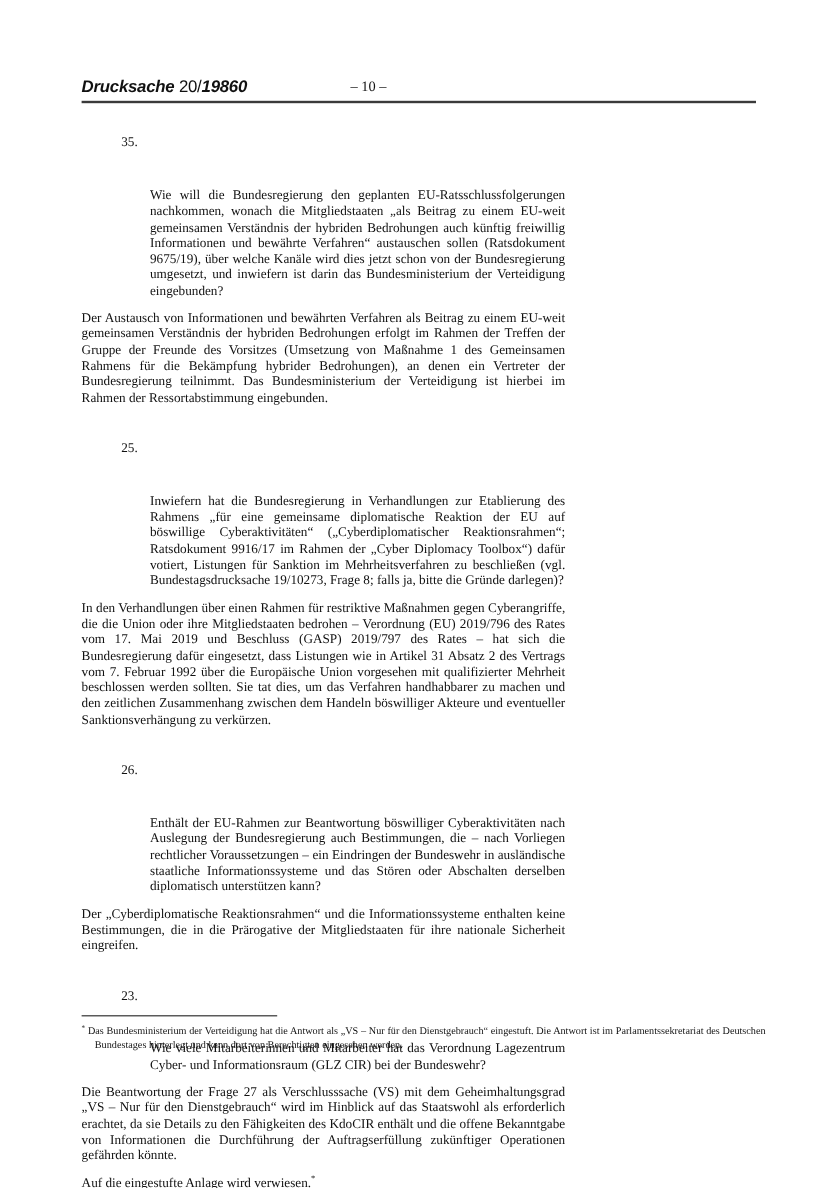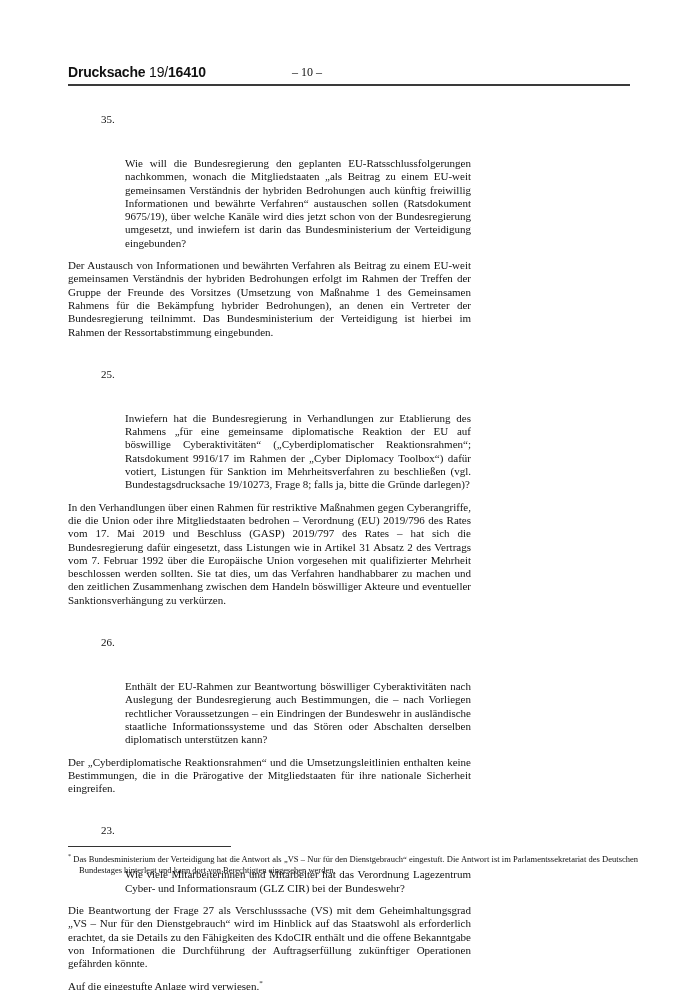--- a/index.html
+++ b/index.html
@@ -22,21 +22,21 @@
     line-height:16px;
     border-bottom:2px solid #3a3a3a;
     padding-bottom:4px;
   }
   .hdr-left{
     font-family:"Liberation Sans","DejaVu Sans",sans-serif;
     font-size:14px;
     letter-spacing:-0.2px;
     white-space:nowrap;
   }
-  .hdr-left .b{font-weight:bold;}
+  .hdr-left .b{font-weight:bold;font-style:italic;}
   .hdr-center{
     position:absolute;
     left:224px;width:60px;
     text-align:left;
     font-size:12px;
   }
   .hdr-right{
     font-size:12px;
     white-space:nowrap;
   }
@@ -83,21 +83,21 @@
     text-indent:-11px;
   }
   .fn-text sup.mark{font-size:6px;}
 </style>
 </head>
 <body>
 
 <div class="page">
 
   <div class="hdr">
-    <div class="hdr-left"><span class="b">Drucksache</span>&nbsp;<span>19/</span><span class="b">16410</span></div>
+    <div class="hdr-left"><span class="b">Drucksache</span>&nbsp;<span>20/</span><span class="b">19860</span></div>
     <div class="hdr-center">– 10 –</div>
   </div>
 
   <div class="main">
 
     <section class="qa-group">
       <div class="question">
         <span class="qnum">35.</span>
         <span class="qtext">Wie will die Bundesregierung den geplanten EU-Ratsschlussfolgerungen nachkommen, wonach die Mitgliedstaaten „als Beitrag zu einem EU-weit gemeinsamen Verständnis der hybriden Bedrohungen auch künftig freiwillig Informationen und bewährte Verfahren“ austauschen sollen (Ratsdokument 9675/19), über welche Kanäle wird dies jetzt schon von der Bundesregierung umgesetzt, und inwiefern ist darin das Bundesministerium der Verteidigung eingebunden?</span>
       </div>
@@ -110,21 +110,21 @@
         <span class="qtext">Inwiefern hat die Bundesregierung in Verhandlungen zur Etablierung des Rahmens „für eine gemeinsame diplomatische Reaktion der EU auf böswillige Cyberaktivitäten“ („Cyberdiplomatischer Reaktionsrahmen“; Ratsdokument 9916/17 im Rahmen der „Cyber Diplomacy Toolbox“) dafür votiert, Listungen für Sanktion im Mehrheitsverfahren zu beschließen (vgl. Bundestagsdrucksache 19/10273, Frage 8; falls ja, bitte die Gründe darlegen)?</span>
       </div>
       <p class="answer">In den Verhandlungen über einen Rahmen für restriktive Maßnahmen gegen Cyberangriffe, die die Union oder ihre Mitgliedstaaten bedrohen – Verordnung (EU) 2019/796 des Rates vom 17. Mai 2019 und Beschluss (GASP) 2019/797 des Rates – hat sich die Bundesregierung dafür eingesetzt, dass Listungen wie in Artikel 31 Absatz 2 des Vertrags vom 7. Februar 1992 über die Europäische Union vorgesehen mit qualifizierter Mehrheit beschlossen werden sollten. Sie tat dies, um das Verfahren handhabbarer zu machen und den zeitlichen Zusammenhang zwischen dem Handeln böswilliger Akteure und eventueller Sanktionsverhängung zu verkürzen.</p>
     </section>
 
     <section class="qa-group">
       <div class="question">
         <span class="qnum">26.</span>
         <span class="qtext">Enthält der EU-Rahmen zur Beantwortung böswilliger Cyberaktivitäten nach Auslegung der Bundesregierung auch Bestimmungen, die – nach Vorliegen rechtlicher Voraussetzungen – ein Eindringen der Bundeswehr in ausländische staatliche Informationssysteme und das Stören oder Abschalten derselben diplomatisch unterstützen kann?</span>
       </div>
-      <p class="answer">Der „Cyberdiplomatische Reaktionsrahmen“ und die Umsetzungsleitlinien enthalten keine Bestimmungen, die in die Prärogative der Mitgliedstaaten für ihre nationale Sicherheit eingreifen.</p>
+      <p class="answer">Der „Cyberdiplomatische Reaktionsrahmen“ und die Informationssysteme enthalten keine Bestimmungen, die in die Prärogative der Mitgliedstaaten für ihre nationale Sicherheit eingreifen.</p>
     </section>
 
     <section class="qa-group">
       <div class="question">
         <span class="qnum">23.</span>
         <span class="qtext">Wie viele Mitarbeiterinnen und Mitarbeiter hat das Verordnung Lagezentrum Cyber- und Informationsraum (GLZ CIR) bei der Bundeswehr?</span>
       </div>
       <p class="answer">Die Beantwortung der Frage 27 als Verschlusssache (VS) mit dem Geheimhaltungsgrad „VS – Nur für den Dienstgebrauch“ wird im Hinblick auf das Staatswohl als erforderlich erachtet, da sie Details zu den Fähigkeiten des KdoCIR enthält und die offene Bekanntgabe von Informationen die Durchführung der Auftragserfüllung zukünftiger Operationen gefährden könnte.</p>
       <p class="answer-closing"><span>Auf die eingestufte Anlage wird verwiesen.</span><sup class="mark">*</sup></p>
     </section>

